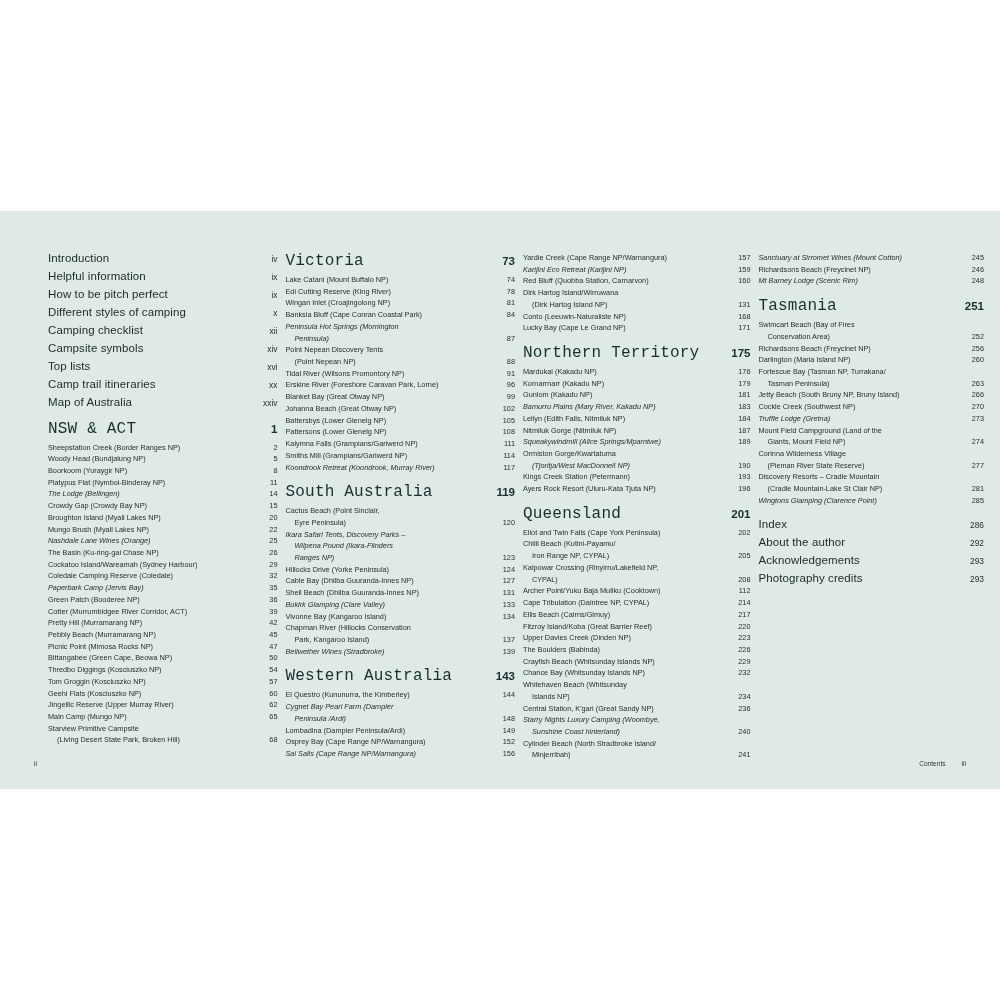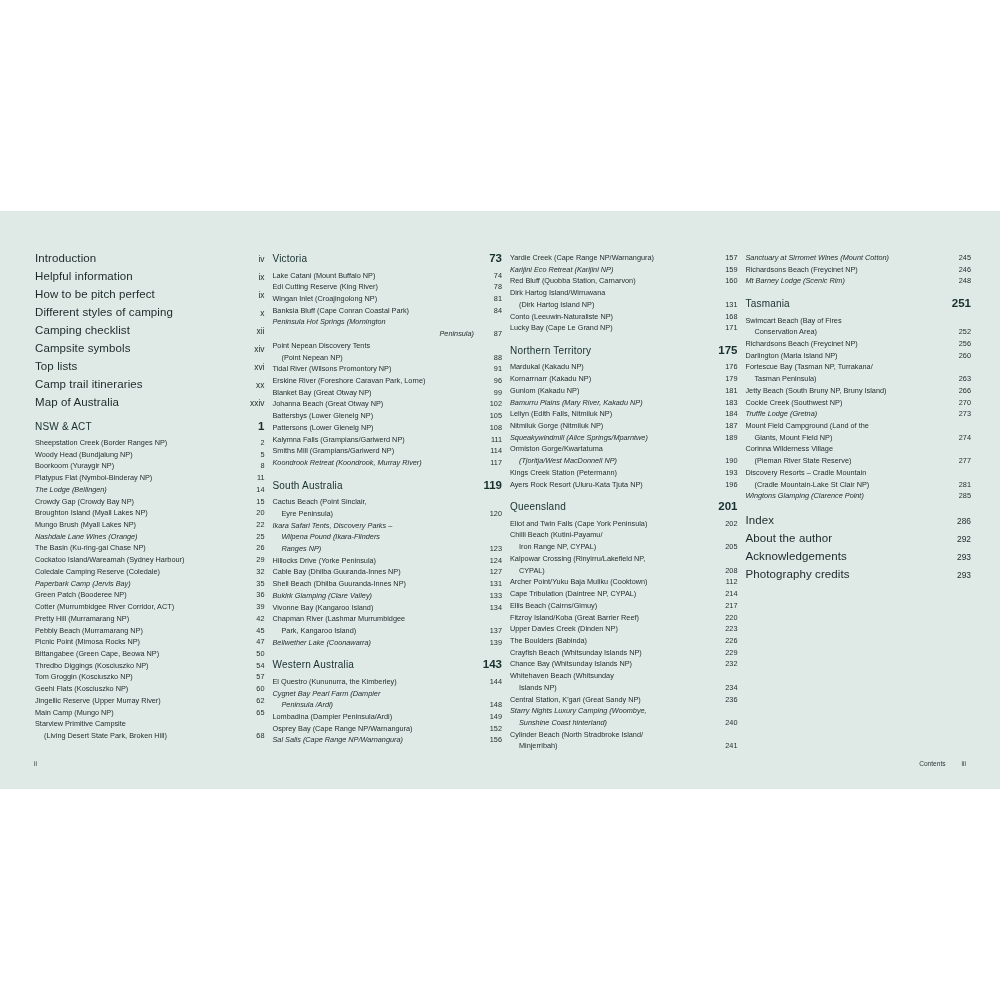--- a/index.html
+++ b/index.html
@@ -11,21 +11,21 @@
   }
   #page{
     position:absolute;
     left:0;top:211px;
     width:1000px;height:578px;
     background:#dfe9e6;
     overflow:hidden;
   }
   .inner{
     position:absolute;
-    left:35px;top:42px;
+    left:48px;top:42px;
     width:936px;height:500px;
   }
   .cols{
     display:flex;
     gap:0px;
     height:470px;
   }
   .col{
     width:228px;
     margin-right:8px;
@@ -60,23 +60,24 @@
   
   .sect{
     display:flex;
     align-items:baseline;
     margin-top:12px;
     margin-bottom:6px;
   }
   .sect.first{margin-top:0;}
   .sect .t{
     flex:1;
-    font-size:10px;
+    font-size:16px;
     color:#17302e;
     letter-spacing:.2px;
+    font-family:Liberation Mono, monospace;
   }
   .sect .p{
     font-size:11.5px;
     color:#17302e;
     text-align:right;
     font-weight:bold;
   }
 
   
   .e{
@@ -286,21 +287,21 @@
             </div>
             <div class="e">
               <div class="t">Banksia Bluff (Cape Conran Coastal Park)</div>
               <div class="p">84</div>
             </div>
             <div class="e">
               <div class="t"><i>Peninsula Hot Springs (Mornington</i></div>
               <div class="p"></div>
             </div>
             <div class="e">
-              <div class="t" style="padding-left: 9px; text-align: right;"><i>Peninsula)</i></div>
+              <div class="t" style="padding-left: 9px;"><i>Peninsula)</i></div>
               <div class="p">87</div>
             </div>
             <div class="e">
               <div class="t">Point Nepean Discovery Tents</div>
               <div class="p"></div>
             </div>
             <div class="e">
               <div class="t" style="padding-left: 9px;">(Point Nepean NP)</div>
               <div class="p">88</div>
             </div>
@@ -380,29 +381,29 @@
             </div>
             <div class="e">
               <div class="t"><i>Buklrk Glamping (Clare Valley)</i></div>
               <div class="p">133</div>
             </div>
             <div class="e">
               <div class="t">Vivonne Bay (Kangaroo Island)</div>
               <div class="p">134</div>
             </div>
             <div class="e">
-              <div class="t">Chapman River (Lashmar Murrumbidgee</div>
+              <div class="t">Chapman River (Hillocks Conservation</div>
               <div class="p"></div>
             </div>
             <div class="e">
               <div class="t" style="padding-left: 9px;">Park, Kangaroo Island)</div>
               <div class="p">137</div>
             </div>
             <div class="e">
-              <div class="t"><i>Bellwether Lake (Coonawarra)</i></div>
+              <div class="t"><i>Bellwether Wines (Stradbroke)</i></div>
               <div class="p">139</div>
             </div>
           </div>
           <div class="sect">
             <div class="t">Western Australia</div>
             <div class="p">143</div>
           </div>
           <div>
             <div class="e">
               <div class="t">El Questro (Kununurra, the Kimberley)</div>

